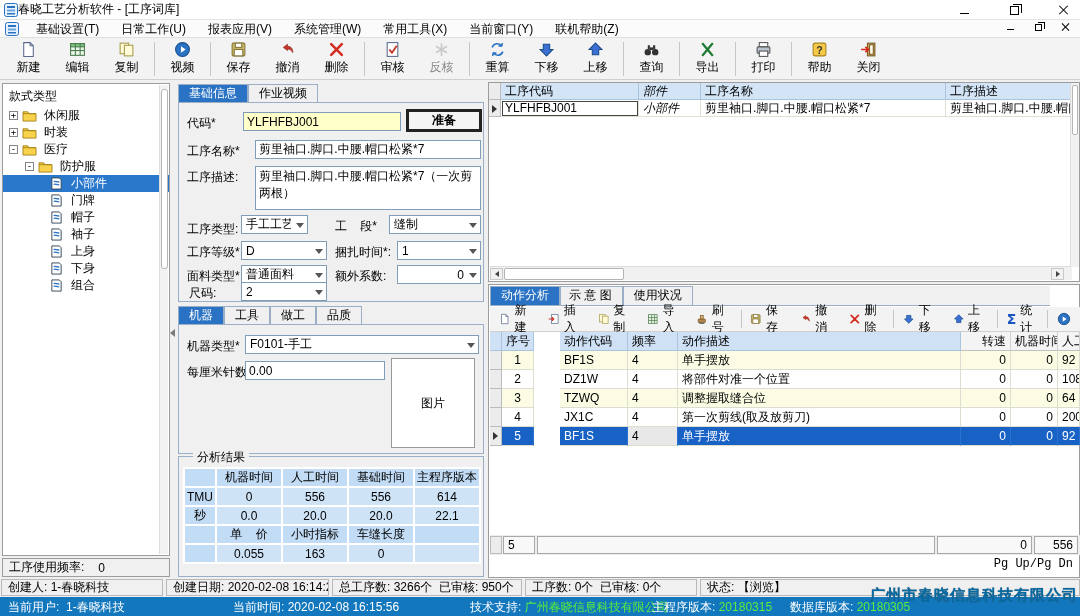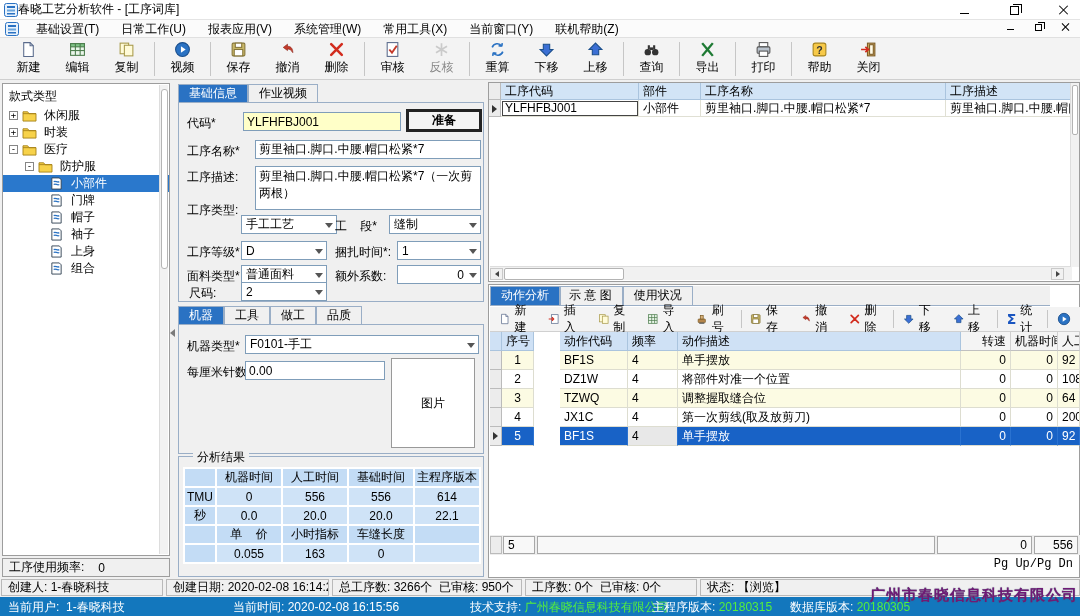--- a/index.html
+++ b/index.html
@@ -80,21 +80,21 @@
   .antable td.hd { background:#c3dcf5; }
   .an-c0{ width:28px;} .an-c{ width:64px;}
 
   
   .rtop { position:absolute; left:488px; top:82px; width:592px; height:200px; background:#fff; border:1px solid #9d9d9d; }
   .trow { display:flex; }
   .hcell { background:#d2e4f6; border-right:1px solid #aac4de; border-bottom:1px solid #aac4de; padding:0 4px; height:17px; line-height:16px; white-space:nowrap; overflow:hidden; }
   .dcell { border-right:1px solid #e0e0d4; border-bottom:1px solid #e0e0d4; padding:0 4px; height:17px; line-height:16px; white-space:nowrap; overflow:hidden; }
   .marker { background:#ececec; border-right:1px solid #bbb; border-bottom:1px solid #bbb; width:12px; flex:0 0 12px; position:relative; }
   .marker.on::before { content:""; position:absolute; left:3px; top:5px; border-top:4px solid transparent; border-bottom:4px solid transparent; border-left:5px solid #333; }
-  .pt-c1{ width:138px; flex:0 0 138px;} .pt-c2{ width:62px; flex:0 0 62px;} .pt-c3{ width:245px; flex:0 0 245px;} .pt-c4{ flex:1; }
+  .pt-c1{ width:138px; flex:0 0 138px;} .pt-c2{ width:62px; flex:0 0 62px;font-style:italic;} .pt-c3{ width:245px; flex:0 0 245px;} .pt-c4{ flex:1; }
   .focuscell { outline:1px solid #444; outline-offset:-2px; }
   .hscroll { position:absolute; left:1px; bottom:1px; width:582px; height:14px; background:#f1f1f1; border-top:1px solid #ddd; }
   .sarrow { position:absolute; top:1px; width:13px; height:12px; background:#f1f1f1; border:1px solid #c9c9c9; display:flex; align-items:center; justify-content:center; }
   .sarrow.left{ left:0; } .sarrow.right{ right:8px; }
   .tri-l{ border-top:3px solid transparent; border-bottom:3px solid transparent; border-right:4px solid #444;}
   .tri-r{ border-top:3px solid transparent; border-bottom:3px solid transparent; border-left:4px solid #444;}
   .hthumb { position:absolute; left:14px; top:1px; width:120px; height:12px; background:#fff; border:1px solid #b3b3b3; border-radius:2px;}
   .vscroll { position:absolute; right:0; top:0; width:9px; height:184px; background:#f1f1f1; border-left:1px solid #ddd; }
   .vthumb { position:absolute; left:1px; top:2px; width:6px; height:50px; background:#fff; border:1px solid #b3b3b3; border-radius:2px;}
 
@@ -118,21 +118,21 @@
   .asummary { position:absolute; left:1px; top:250px; width:590px; height:20px; background:#ededed; display:flex; }
   .sumcell { background:#f8f8f8; border:1px solid #a8a8a8; height:18px; margin-top:1px; line-height:16px; padding:0 4px; }
   .apager { position:absolute; right:6px; top:272px; font-family:"Liberation Mono","DejaVu Sans Mono",monospace; font-size:12px; }
 
   
   .status1 { position:absolute; left:0; top:578px; width:1080px; height:19px; background:#f0f0f0; display:flex; gap:3px; padding:1px 0 0 1px; }
   .s1sec { border:1px solid #b9b9b9; background:#f0f0f0; height:17px; line-height:15px; padding:0 6px; white-space:pre; overflow:hidden; }
   .status2 { position:absolute; left:0; top:597px; width:1080px; height:19px; background:#1377bd; color:#fff; }
   .s2item { position:absolute; top:2px; white-space:pre; }
   .greenval { color:#55ef3c; }
-  .watermark { position:absolute; right:2px; top:586px; font-size:15px; font-weight:bold; color:#701a75; letter-spacing:1px; text-shadow:0 0 1px #4a5f78; }
+  .watermark { position:absolute; right:2px; top:586px; font-size:15px; font-weight:bold; color:#0369a1; letter-spacing:1px; text-shadow:0 0 1px #4a5f78; }
 </style>
 </head>
 <body>
 
 <div id="app">
 
   <div class="titlebar">
     <svg width="14" height="14" viewBox="0 0 14 14">
         <rect x="0.5" y="0.5" width="13" height="13" rx="2" fill="#e8f2fc" stroke="#2a72c3"></rect>
         <rect x="3" y="3" width="8" height="2" fill="#2a72c3"></rect>
@@ -389,20 +389,28 @@
           <path d="M5 5 C7 3.5 9 6.5 11 5 M5 8 C7 6.5 9 9.5 11 8" fill="none" stroke="#2a72c3" stroke-width="1.4"></path>
         </svg>
       <span class="tree-label">上身</span>
       </div>
     <div class="tree-row">
       <span class="t-ind3"></span>
       <svg class="tree-ico" viewBox="0 0 16 14">
           <path d="M3 1h8l2 2v10H3z" fill="#fff" stroke="#345"></path>
           <path d="M5 5 C7 3.5 9 6.5 11 5 M5 8 C7 6.5 9 9.5 11 8" fill="none" stroke="#2a72c3" stroke-width="1.4"></path>
         </svg>
+      <span class="tree-label">下身</span>
+      </div>
+    <div class="tree-row">
+      <span class="t-ind3"></span>
+      <svg class="tree-ico" viewBox="0 0 16 14">
+          <path d="M3 1h8l2 2v10H3z" fill="#fff" stroke="#345"></path>
+          <path d="M5 5 C7 3.5 9 6.5 11 5 M5 8 C7 6.5 9 9.5 11 8" fill="none" stroke="#2a72c3" stroke-width="1.4"></path>
+        </svg>
       <span class="tree-label">组合</span>
       </div>
     <div class="tree-vscroll">
         <div class="tree-thumb"></div>
       </div>
   </div>
   <div class="split-arrow"></div>
   <div class="freqbox">
     <span>工序使用频率:</span>
     <span>0</span>
@@ -414,22 +422,22 @@
       <div class="tab">作业视频</div>
     </div>
     <div class="groupbox">
       <span class="lbl" style="left:8px;top:12px;">代码*</span>
       <input class="inp yellow" style="left: 64px; top: 9px; width: 158px;" value="YLFHFBJ001">
       <div class="btn-ready" style="left:228px;top:7px;width:74px;height:21px;">准备</div>
       <span class="lbl" style="left:8px;top:40px;">工序名称*</span>
       <input class="inp" style="left: 76px; top: 37px; width: 226px;" value="剪里袖口.脚口.中腰.帽口松紧*7">
       <span class="lbl" style="left:8px;top:66px;">工序描述:</span>
       <textarea class="ta" style="left: 76px; top: 63px; width: 226px; height: 44px;">剪里袖口.脚口.中腰.帽口松紧*7（一次剪两根）</textarea>
-      <span class="lbl" style="left:8px;top:99px;">工序类型:</span>
-      <div class="sel" style="left:62px;top:112px;width:96px;">
+      <span class="lbl" style="left:8px;top:118px;">工序类型:</span>
+      <div class="sel" style="left:62px;top:112px;width:67px;">
           <span class="sel-text">手工工艺</span>
           <span class="dd-arrow"></span>
         </div>
       <span class="lbl" style="left:156px;top:115px;">工    段*</span>
       <div class="sel" style="left:210px;top:112px;width:92px;">
           <span class="sel-text">缝制</span>
           <span class="dd-arrow"></span>
         </div>
       <span class="lbl" style="left:8px;top:141px;">工序等级*</span>
       <div class="sel" style="left:62px;top:138px;width:86px;">

